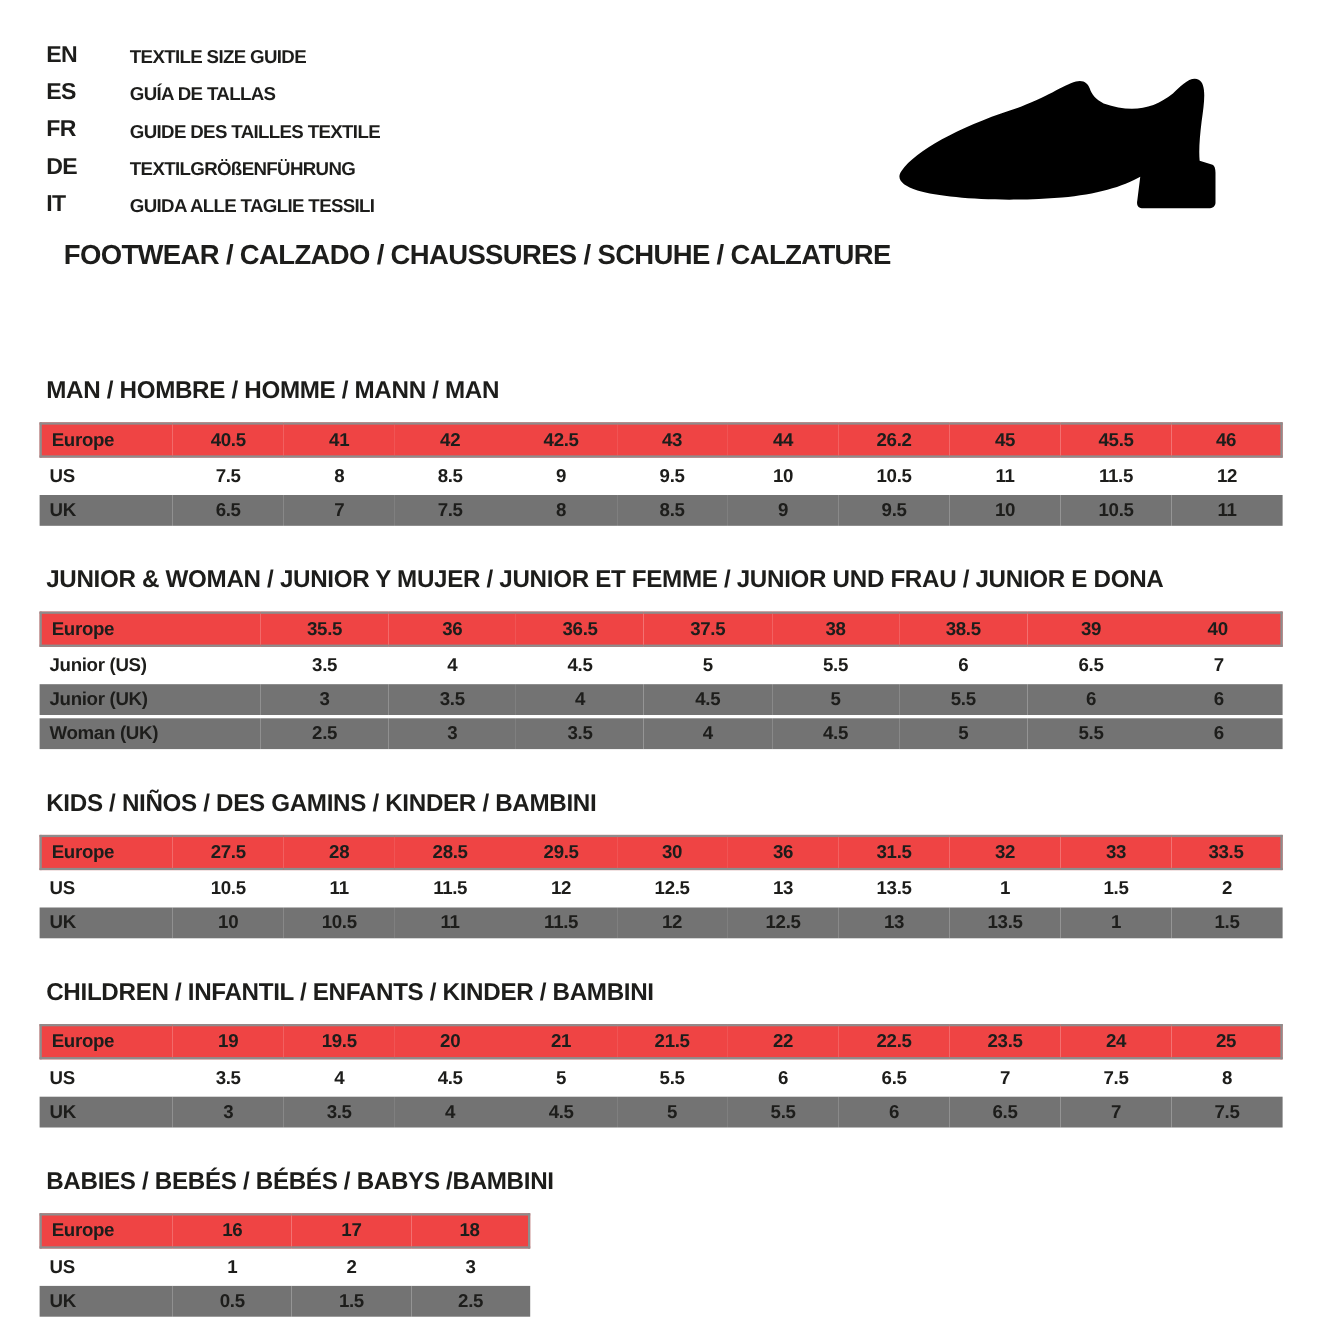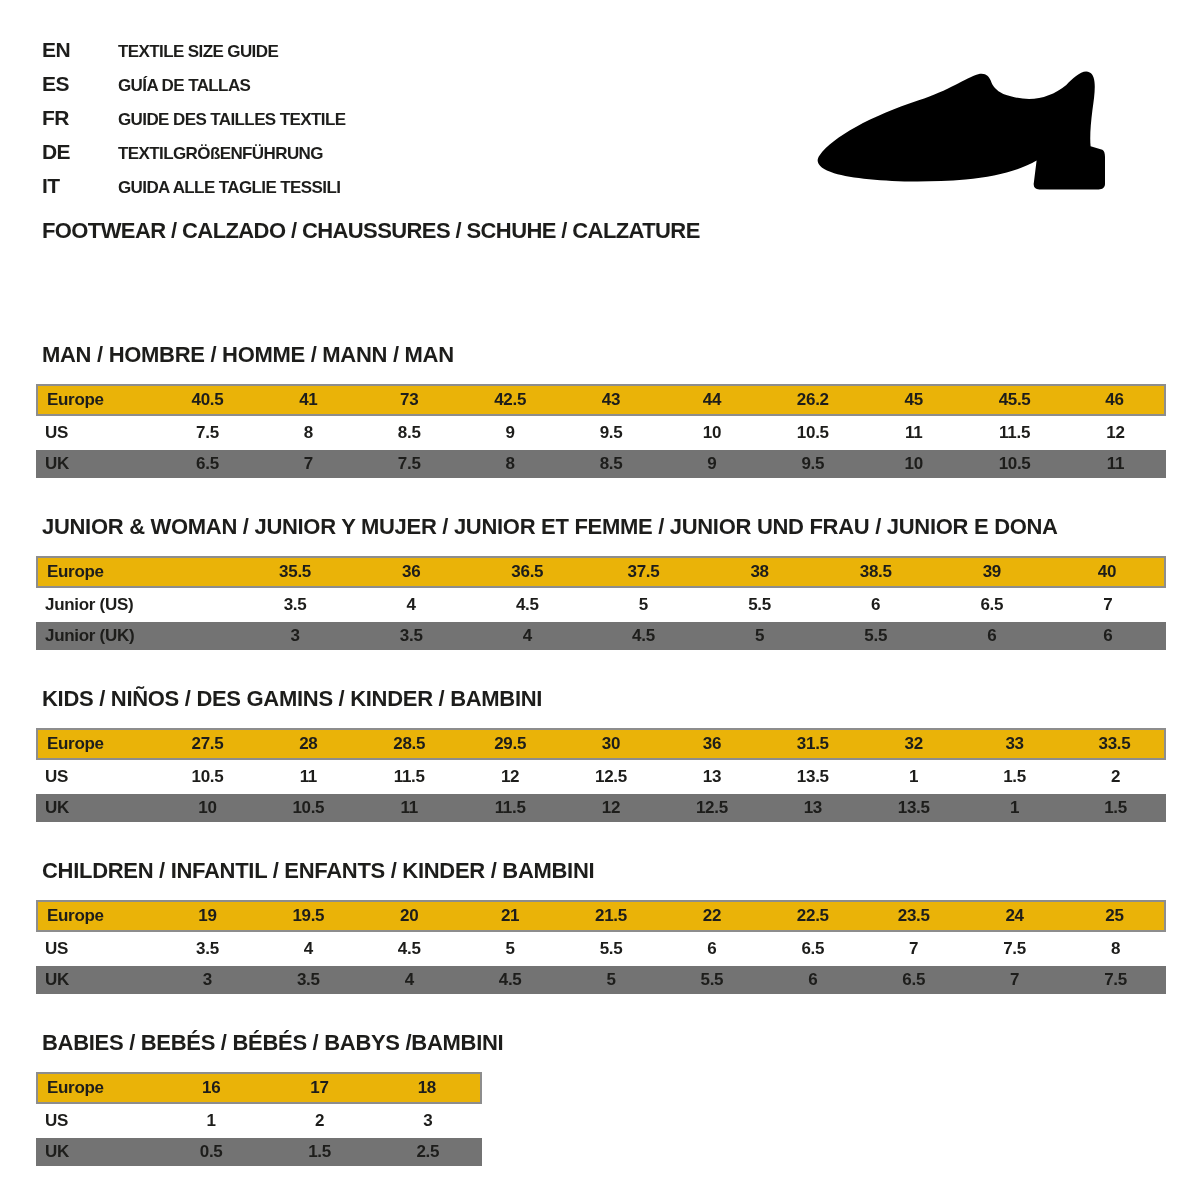--- a/index.html
+++ b/index.html
@@ -10,41 +10,41 @@
   
   .lang-block{position:absolute;top:28px;left:42px;}
   .lang-row{display:flex;align-items:flex-end;height:34px;}
   .lang-code{width:76px;font-size:21px;font-weight:700;letter-spacing:-0.6px;}
   .lang-title{font-size:17px;font-weight:700;letter-spacing:-0.6px;white-space:nowrap;}
   
   .shoe{position:absolute;top:58px;left:795px;width:350px;height:135px;}
   .shoe svg{width:100%;height:100%;display:block;}
   
   .category{
-    position:absolute;top:218px;left:42px;
-    font-size:22px;font-weight:700;letter-spacing:-0.6px;white-space:nowrap;
+    position:absolute;top:218px;left:58px;
+    font-size:25px;font-weight:700;letter-spacing:-0.6px;white-space:nowrap;
   }
   
   .sections{position:absolute;top:342px;left:36px;width:1130px;}
   .section{margin:0 0 33px 0;}
   .section-title{
     margin:0 0 13px 6px;font-size:22px;font-weight:700;letter-spacing:-0.3px;white-space:nowrap;
   }
   table.sizes{
     border-collapse:separate;border-spacing:0 3px;table-layout:fixed;
     width:1130px;
   }
   .sizes td{
     height:28px;padding:0;text-align:center;vertical-align:middle;
     font-size:17px;font-weight:700;letter-spacing:-0.3px;color:#1d1d1b;
   }
   .sizes td.lbl{width:110px;text-align:left;padding-left:9px;}
   .section-junior-woman .sizes td.lbl{width:190px;}
   .section-babies table.sizes{width:446px;}
-  tr.head td{background:#eab308;border-top:2px solid #8d8d8d;border-bottom:2px solid #8d8d8d;}
+  tr.head td{background:#ef4444;border-top:2px solid #8d8d8d;border-bottom:2px solid #8d8d8d;}
   tr.head td:first-child{border-left:2px solid #8d8d8d;}
   tr.head td:last-child{border-right:2px solid #8d8d8d;}
   tr.alt td{background:#737373;}
   tr.plain td{background:#ffffff;}
 </style>
 </head>
 <body>
 
 <div class="page">
 
@@ -101,21 +101,21 @@
   <div class="sections">
 
     <div class="section section-man">
       <div class="section-title">MAN / HOMBRE / HOMME / MANN / MAN</div>
       <table class="sizes">
         <tbody>
             <tr class="head">
               <td class="lbl">Europe</td>
               <td>40.5</td>
               <td>41</td>
-              <td>73</td>
+              <td>42</td>
               <td>42.5</td>
               <td>43</td>
               <td>44</td>
               <td>26.2</td>
               <td>45</td>
               <td>45.5</td>
               <td>46</td>
             </tr>
             <tr class="plain">
               <td class="lbl">US</td>
@@ -177,20 +177,31 @@
               <td class="lbl">Junior (UK)</td>
               <td>3</td>
               <td>3.5</td>
               <td>4</td>
               <td>4.5</td>
               <td>5</td>
               <td>5.5</td>
               <td>6</td>
               <td>6</td>
             </tr>
+            <tr class="alt">
+              <td class="lbl">Woman (UK)</td>
+              <td>2.5</td>
+              <td>3</td>
+              <td>3.5</td>
+              <td>4</td>
+              <td>4.5</td>
+              <td>5</td>
+              <td>5.5</td>
+              <td>6</td>
+            </tr>
           </tbody>
       </table>
     </div>
 
     <div class="section section-kids">
       <div class="section-title">KIDS / NIÑOS / DES GAMINS / KINDER / BAMBINI</div>
       <table class="sizes">
         <tbody>
             <tr class="head">
               <td class="lbl">Europe</td>

